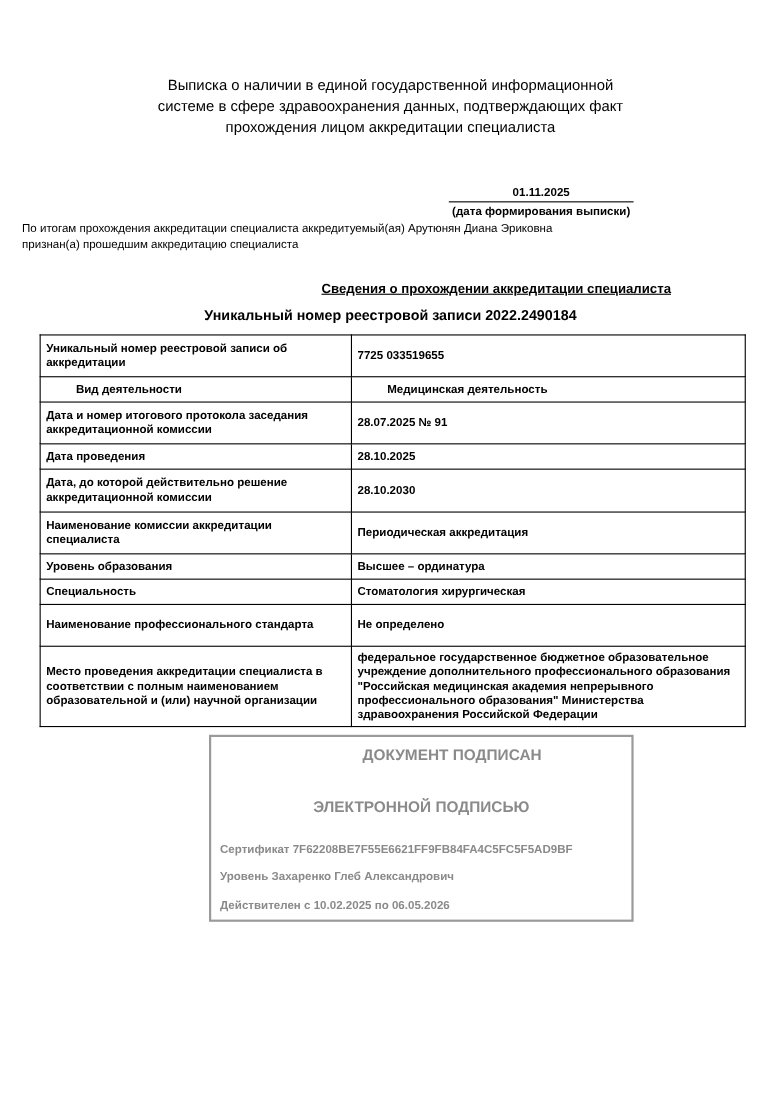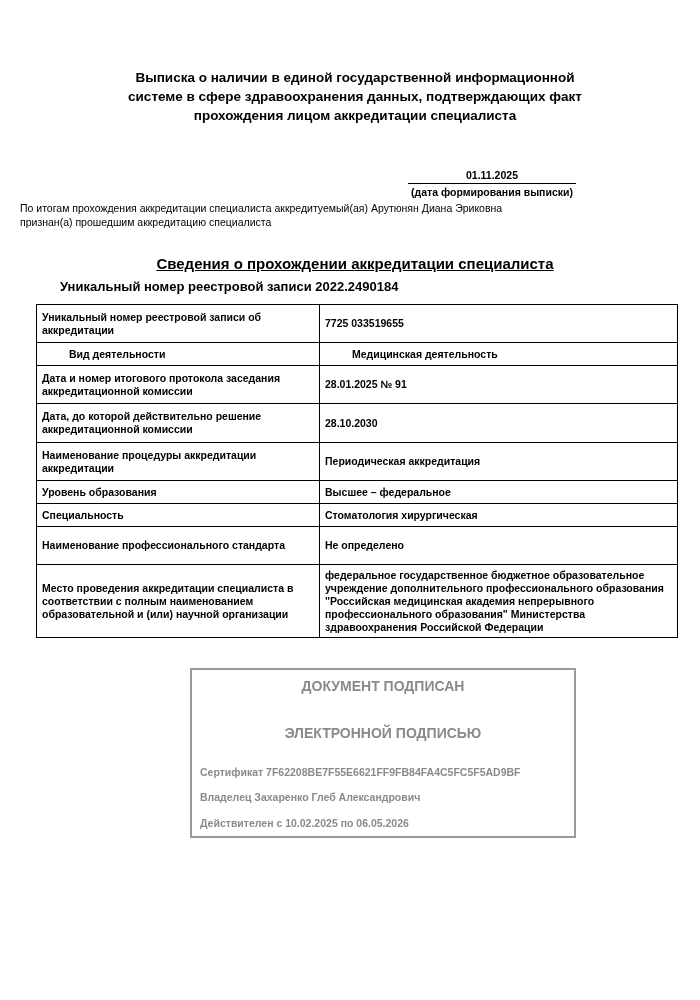--- a/index.html
+++ b/index.html
@@ -14,21 +14,21 @@
       font-family: "Liberation Sans", sans-serif;
       color: #000000;
       overflow: hidden;
     }
     .title {
       position: absolute;
       left: 100px;
       top: 68px;
       width: 510px;
       text-align: center;
-      font-weight: bold;
+      font-weight: normal;
       font-size: 13.5px;
       line-height: 19px;
     }
     .title div { white-space: nowrap; }
     .date-block {
       position: absolute;
       left: 408px;
       top: 169px;
       width: 168px;
       text-align: center;
@@ -53,31 +53,31 @@
       font-weight: normal;
       font-size: 10.5px;
       line-height: 14px;
     }
     .verdict div { white-space: nowrap; }
     .section-heading {
       position: absolute;
       left: 100px;
       top: 255px;
       width: 510px;
-      text-align: center;
-      font-weight: bold;
-      font-size: 15px;
+      text-align: right;
+      font-weight: bold;
+      font-size: 12px;
       text-decoration: underline;
     }
     .registry-number {
       position: absolute;
       left: 60px;
       top: 279px;
       width: 590px;
-      text-align: left;
+      text-align: center;
       font-weight: bold;
       font-size: 13px;
     }
     table.info {
       position: absolute;
       left: 36px;
       top: 304px;
       width: 642px;
       border-collapse: collapse;
       font-weight: bold;
@@ -110,21 +110,21 @@
       color: #8a8a8a;
       font-weight: bold;
     }
     .sig-head {
       position: absolute;
       left: 0;
       width: 100%;
       text-align: center;
       font-size: 14px;
     }
-    .sig-h1 { top: 8px; }
+    .sig-h1 { top: 8px; padding-left: 28px; }
     .sig-h2 { top: 55px; }
     .sig-line {
       position: absolute;
       left: 8px;
       font-size: 10.5px;
       white-space: nowrap;
     }
     .sig-l1 { top: 96px; }
     .sig-l2 { top: 121px; }
     .sig-l3 { top: 147px; }
@@ -157,48 +157,52 @@
     <tr class="r1">
       <td class="k">Уникальный номер реестровой записи об аккредитации</td>
       <td>7725 033519655</td>
     </tr>
     <tr class="r2">
       <td class="k">Вид деятельности</td>
       <td>Медицинская деятельность</td>
     </tr>
     <tr class="r3">
       <td class="k">Дата и номер итогового протокола заседания аккредитационной комиссии</td>
-      <td>28.01.2025 № 91</td>
+      <td>28.07.2025 № 91</td>
+    </tr>
+    <tr class="r4">
+      <td class="k">Дата проведения</td>
+      <td>28.10.2025</td>
     </tr>
     <tr class="r5">
       <td class="k">Дата, до которой действительно решение аккредитационной комиссии</td>
       <td>28.10.2030</td>
     </tr>
     <tr class="r6">
-      <td class="k">Наименование процедуры аккредитации аккредитации</td>
+      <td class="k">Наименование комиссии аккредитации специалиста</td>
       <td>Периодическая аккредитация</td>
     </tr>
     <tr class="r7">
       <td class="k">Уровень образования</td>
-      <td>Высшее – федеральное</td>
+      <td>Высшее – ординатура</td>
     </tr>
     <tr class="r8">
       <td class="k">Специальность</td>
       <td>Стоматология хирургическая</td>
     </tr>
     <tr class="r9">
       <td class="k">Наименование профессионального стандарта</td>
       <td>Не определено</td>
     </tr>
     <tr class="r10">
       <td class="k">Место проведения аккредитации специалиста в соответствии с полным наименованием образовательной и (или) научной организации</td>
       <td>федеральное государственное бюджетное образовательное учреждение дополнительного профессионального образования "Российская медицинская академия непрерывного профессионального образования" Министерства здравоохранения Российской Федерации</td>
     </tr>
   </tbody>
 </table>
 
 <div class="signature">
   <div class="sig-head sig-h1">ДОКУМЕНТ ПОДПИСАН</div>
   <div class="sig-head sig-h2">ЭЛЕКТРОННОЙ ПОДПИСЬЮ</div>
   <div class="sig-line sig-l1">Сертификат 7F62208BE7F55E6621FF9FB84FA4C5FC5F5AD9BF</div>
-  <div class="sig-line sig-l2">Владелец Захаренко Глеб Александрович</div>
+  <div class="sig-line sig-l2">Уровень Захаренко Глеб Александрович</div>
   <div class="sig-line sig-l3">Действителен с 10.02.2025 по 06.05.2026</div>
 </div>
 
 </body></html>

